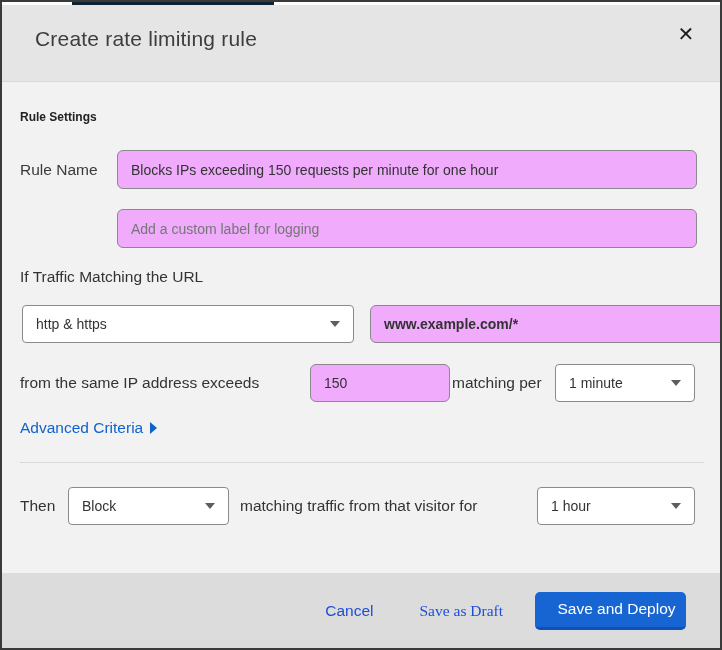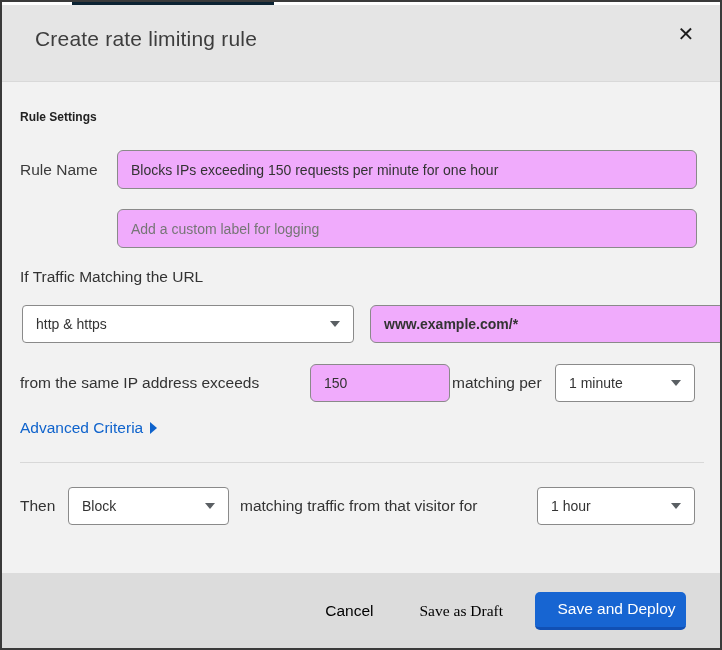--- a/index.html
+++ b/index.html
@@ -90,21 +90,21 @@
   
   .modal-footer {
     position:absolute; left:0; right:0; bottom:0; height:75px;
     background:#dcdcdc;
     display:flex; align-items:center; justify-content:flex-end;
     padding-right:34px;
   }
   .text-btn {
     background:none; border:none; cursor:pointer;
     font-family:"Liberation Sans", sans-serif;
-    font-size:15.5px; color:#000000; padding:8px 4px;
+    font-size:15.5px; color:#1d4ed8; padding:8px 4px;
   }
   .text-btn.draft { margin-left:38px;font-family:Liberation Serif, serif; }
   .primary-btn {
     margin-left:28px; width:151px; height:38px;
     background:#1765d2; color:#ffffff;
     border:none; border-bottom:3px solid #1150b4; border-radius:5px;
     font-family:"Liberation Sans", sans-serif;
     font-size:15.5px; cursor:pointer;padding-left:12px;
   }
 </style>

